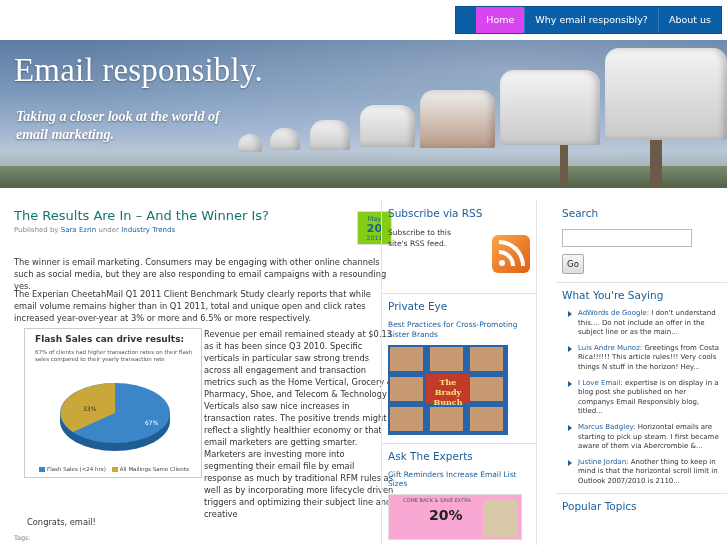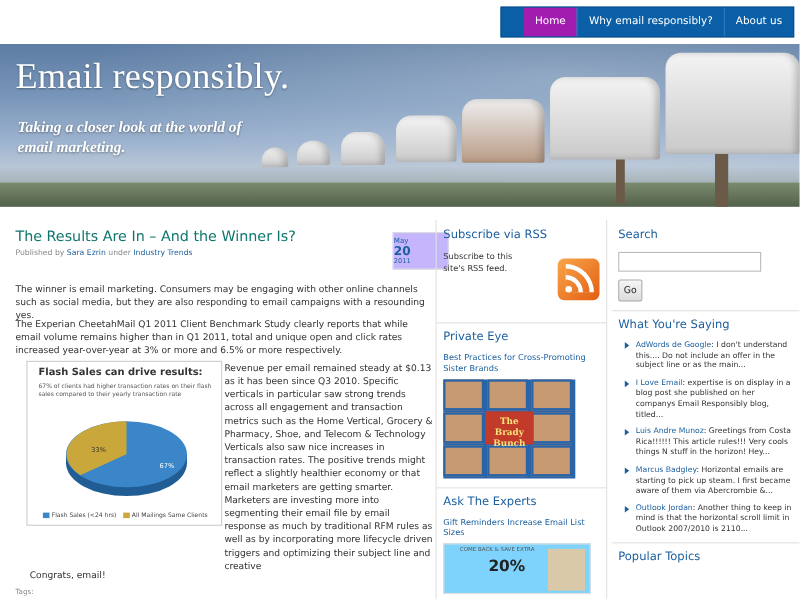--- a/index.html
+++ b/index.html
@@ -4,42 +4,42 @@
 <style>
   * { box-sizing: border-box; margin: 0; padding: 0; }
   html, body { width: 727px; height: 545px; overflow: hidden; background: #fff; }
   body { font-family: "DejaVu Sans", "Liberation Sans", sans-serif; font-size: 9px; color: #333; position: relative; }
 
   
   .topbar { position: absolute; left: 0; top: 0; width: 727px; height: 40px; background: #fff; }
   .nav { position: absolute; right: 5px; top: 6px; height: 28px; display: flex; background: #0a5fa6; border: 1px solid #0a4f8e; }
   .nav a { display: block; height: 26px; line-height: 26px; padding: 0 10px; color: #fff; text-decoration: none; font-size: 9.5px; border-right: 1px solid #2f7bbd; }
   .nav a:last-child { border-right: none; }
-  .nav a.active { background: #a21caf; margin-left: 20px; }
+  .nav a.active { background: #d946ef; margin-left: 20px; }
 
   
   .header { position: absolute; left: 0; top: 40px; width: 727px; height: 148px; overflow: hidden;
     background: linear-gradient(180deg, #5e7da3 0%, #7b98bb 35%, #9db3cf 60%, #b8c6d6 75%, #8d9a8f 100%); }
   .header .sky2 { position:absolute; left:0; top:0; width:727px; height:148px;
     background: radial-gradient(ellipse at 70% 20%, rgba(255,255,255,0.25), rgba(255,255,255,0) 60%); }
   .header h1 { position: absolute; left: 14px; top: 12px; font-family: "Liberation Serif", "DejaVu Serif", serif; font-weight: normal; font-size: 33px; color: #fff; letter-spacing: 0.2px; text-shadow: 0 1px 2px rgba(0,0,0,0.35); }
   .header .tag { position: absolute; left: 16px; top: 68px; width: 220px; font-family: "Liberation Serif", serif; font-size: 14px; font-weight: bold; line-height: 18px; color: #fff; text-shadow: 0 1px 2px rgba(0,0,0,0.4); font-style: italic; }
   .mailbox { position: absolute; background: linear-gradient(180deg, #f4f4f4, #c9c9c9); border-radius: 14px 14px 2px 2px; box-shadow: inset -4px 0 6px rgba(0,0,0,0.2); }
   .post { position: absolute; background: #6b5a48; }
   .ground { position:absolute; left:0; bottom:0; width:727px; height:22px; background: linear-gradient(180deg,#7a8b6e,#53604a); }
 
   
   .main { position: absolute; left: 14px; top: 208px; width: 380px; }
-  .col2 { position: absolute; left: 396px; top: 200px; width: 156px; height: 345px; border-left: 1px solid #e2e2e2; border-right: 1px solid #e2e2e2; padding: 7px 6px 0 6px; }
+  .col2 { position: absolute; left: 381px; top: 200px; width: 156px; height: 345px; border-left: 1px solid #e2e2e2; border-right: 1px solid #e2e2e2; padding: 7px 6px 0 6px; }
   .col3 { position: absolute; left: 556px; top: 200px; width: 171px; height: 345px; padding: 7px 6px 0 6px; }
 
   .post-title { font-size: 13px; color: #0f766e; font-weight: normal; width: 330px; }
   .byline { margin-top: 3px; font-size: 7px; color: #888; }
   .byline a { color: #1a5e9e; text-decoration: none; }
-  .datebox { position: absolute; left: 343px; top: 3px; width: 51px; height: 34px; border: 1px solid #ddd; background: #c4b5fd; text-align: left; }
+  .datebox { position: absolute; left: 343px; top: 3px; width: 35px; height: 34px; border: 1px solid #ddd; background: #84cc16; text-align: center; }
   .datebox .m { font-size: 6.5px; color: #1a5e9e; margin-top: 3px; }
   .datebox .d { font-size: 11px; font-weight: bold; color: #1a5e9e; line-height: 11px; }
   .datebox .y { font-size: 6px; color: #1a5e9e; }
 
   .para { font-size: 8.3px; line-height: 12px; color: #333; }
   .p1 { position: absolute; top: 48px; left: 0; width: 380px; }
   .p2 { position: absolute; top: 80px; left: 0; width: 380px; }
   .chart { position: absolute; top: 120px; left: 10px; width: 178px; height: 150px; border: 1px solid #ccc; background: #fff; }
   .chart .ct { position: absolute; left: 10px; top: 5px; font-size: 9px; font-weight: bold; color: #333; }
   .chart .cs { position: absolute; left: 10px; top: 20px; width: 160px; font-size: 5.5px; line-height: 7px; color: #555; }
@@ -57,21 +57,21 @@
   .rss-icon { position: absolute; left: 104px; top: 8px; width: 38px; height: 38px; border-radius: 6px; background: linear-gradient(135deg,#f9a64a,#e25e12); }
   .rss-icon .dot { position:absolute; left:7px; bottom:7px; width:6px; height:6px; border-radius:50%; background:#fff; }
   .rss-icon .a1 { position:absolute; left:7px; bottom:7px; width:16px; height:16px; border-top:4px solid #fff; border-right:4px solid #fff; border-radius:0 16px 0 0; }
   .rss-icon .a2 { position:absolute; left:7px; bottom:7px; width:26px; height:26px; border-top:4px solid #fff; border-right:4px solid #fff; border-radius:0 26px 0 0; }
 
   .pe-link { font-size: 7.5px; line-height: 10px; color: #1a5e9e; margin-bottom: 5px; }
   .brady { position: relative; width: 120px; height: 90px; background: #2a64a8; }
   .brady .cell { position: absolute; width: 37px; height: 28px; background: #c89a72; border: 2px solid #2a64a8; }
   .brady .logo { position: absolute; left: 38px; top: 29px; width: 44px; height: 30px; background: #c23a2a; color: #f6e27a; font-size: 8px; font-weight: bold; text-align: center; line-height: 10px; padding-top: 3px; font-family: "DejaVu Serif", serif; }
   .ask-link { font-size: 7.5px; color: #1a5e9e; margin-bottom: 6px; }
-  .ad { width: 134px; height: 46px; background: #7dd3fc; border: 1px solid #ddd; position: relative; }
+  .ad { width: 134px; height: 46px; background: #f9a8d4; border: 1px solid #ddd; position: relative; }
   .ad .big { position: absolute; left: 40px; top: 12px; font-size: 14px; font-weight: bold; color: #222; }
   .ad .sm { position: absolute; left: 14px; top: 2px; font-size: 5px; color: #555; width: 80px; }
   .ad .gift { position: absolute; right: 4px; top: 4px; width: 34px; height: 38px; background: #d9c9a8; }
 
   .search-in { width: 130px; height: 18px; border: 1px solid #bbb; background: #fff; margin-top: 4px; }
   .go { margin-top: 7px; width: 22px; height: 20px; border: 1px solid #aaa; border-radius: 2px; background: linear-gradient(#f6f6f6,#dcdcdc); font-size: 8.5px; color: #222; text-align: center; line-height: 18px; }
   .comment { position: relative; padding-left: 16px; font-size: 7px; line-height: 9.6px; color: #333; margin-bottom: 6px; width: 160px; }
   .comment::before { content: ""; position: absolute; left: 6px; top: 2px; width: 0; height: 0; border-top: 3px solid transparent; border-bottom: 3px solid transparent; border-left: 4px solid #1a5e9e; }
   .comment .who { color: #1a5e9e; }
   .col-hr { border-top: 1px solid #e2e2e2; margin: 0 -6px 0 -6px; }
@@ -179,19 +179,19 @@
 
 </div>
 
 <div class="col3">
   <div class="widget-title" style="margin-bottom:6px;">Search</div>
   <input class="search-in" type="text" value="" style="">
   <div class="go">Go</div>
   <div class="col-hr" style="margin-top:8px;"></div>
   <div class="widget-title" style="margin-top:6px;">What You're Saying</div>
   <div class="comment"><span class="who">AdWords de Google</span><span>: I don't understand this.... Do not include an offer in the subject line or as the main...</span></div>
+  <div class="comment"><span class="who">Luis Andre Munoz</span><span>: Greetings from Costa Rica!!!!!! This article rules!!! Very cools things N stuff in the horizon! Hey...</span></div>
   <div class="comment"><span class="who">I Love Email</span><span>: expertise is on display in a blog post she published on her companys Email Responsibly blog, titled...</span></div>
-  <div class="comment"><span class="who">Luis Andre Munoz</span><span>: Greetings from Costa Rica!!!!!! This article rules!!! Very cools things N stuff in the horizon! Hey...</span></div>
   <div class="comment"><span class="who">Marcus Badgley</span><span>: Horizontal emails are starting to pick up steam. I first became aware of them via Abercrombie &amp;...</span></div>
-  <div class="comment"><span class="who">Outlook Jordan</span><span>: Another thing to keep in mind is that the horizontal scroll limit in Outlook 2007/2010 is 2110...</span></div>
+  <div class="comment"><span class="who">Justine Jordan</span><span>: Another thing to keep in mind is that the horizontal scroll limit in Outlook 2007/2010 is 2110...</span></div>
   <div class="col-hr" style="margin-top:4px;"></div>
   <div class="widget-title" style="margin-top:6px;">Popular Topics</div>
 </div>
 
 </body></html>

